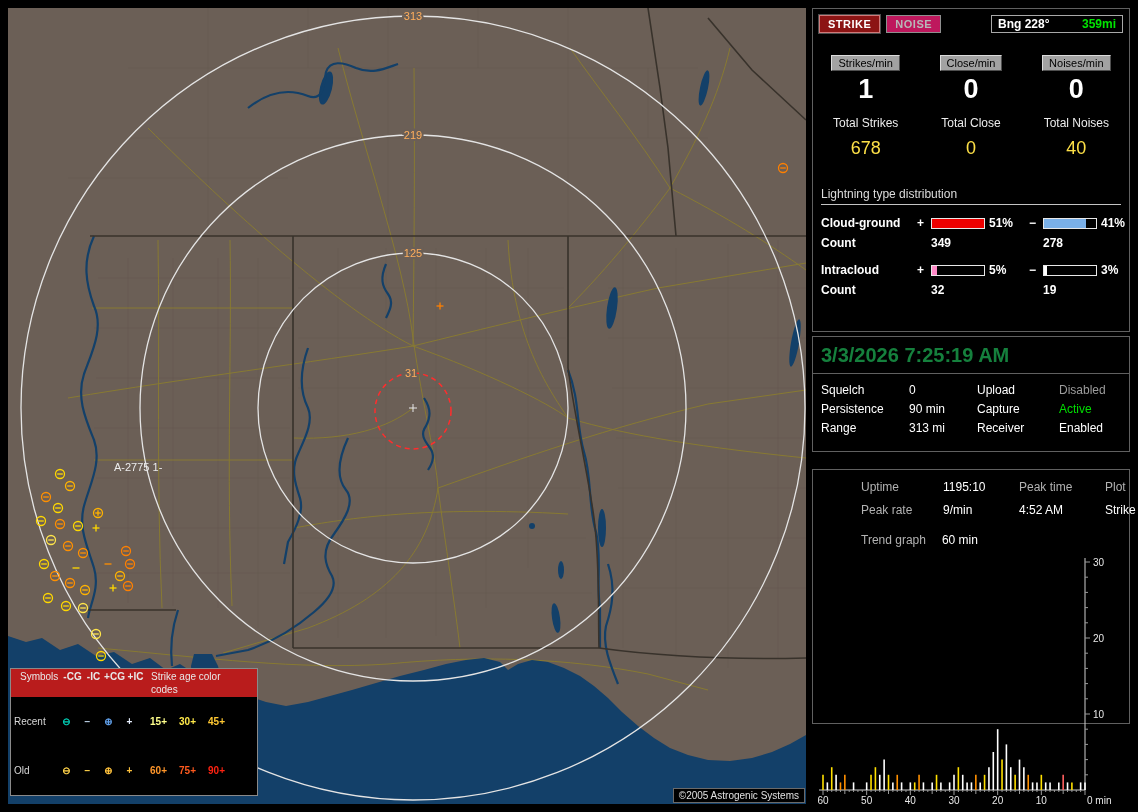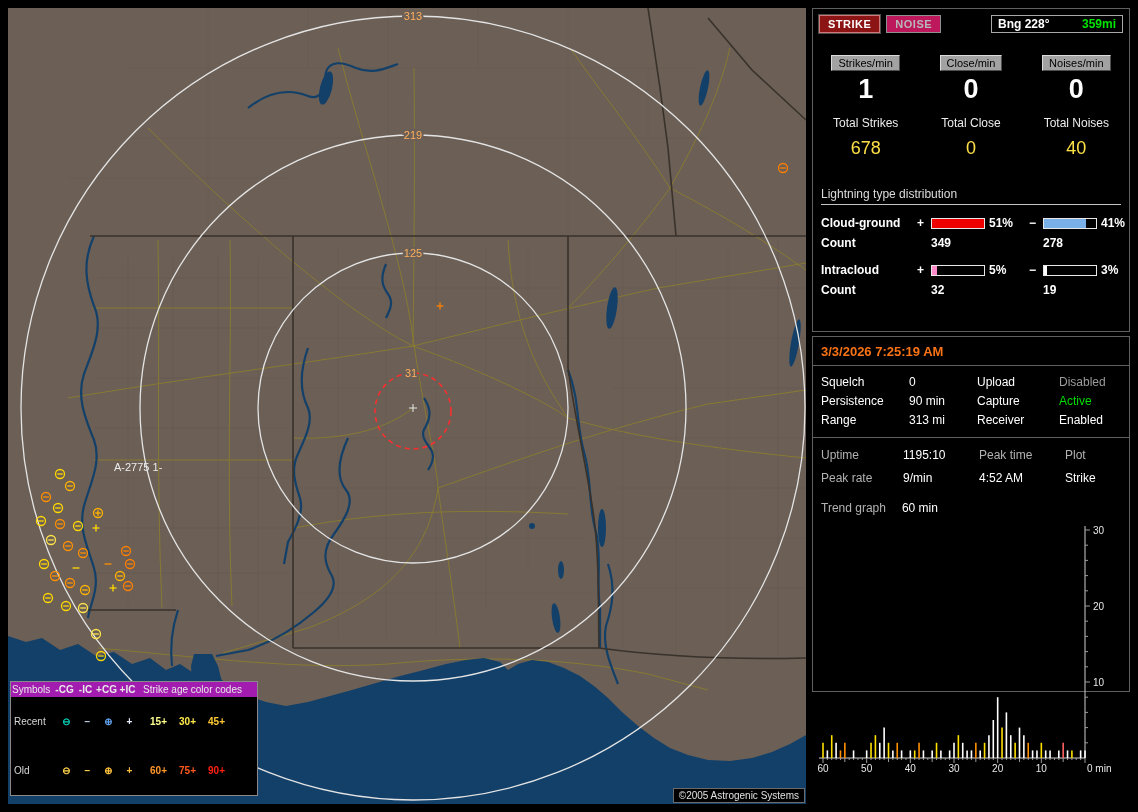--- a/index.html
+++ b/index.html
@@ -4,36 +4,36 @@
 <style>
   *{margin:0;padding:0;box-sizing:border-box}
   html,body{width:1138px;height:812px;background:#000;font-family:"Liberation Sans",sans-serif;overflow:hidden}
   body{position:relative;color:#fff}
 
   
   .map-wrap{position:absolute;left:8px;top:8px;width:798px;height:796px;background:#6b5f56;overflow:hidden}
   .map-wrap svg{display:block}
 
   .legend{position:absolute;left:2px;bottom:8px;width:248px;background:#000;border:1px solid #8a8a8a;font-size:10px;color:#d8d8d8;line-height:13px}
-  .lg-head{display:flex;background:#a21caf;padding:1px 1px;color:#e8e8e8}
+  .lg-head{display:flex;background:#b91c1c;padding:1px 9px;color:#e8e8e8}
   .lg-row{display:flex;padding:18px 3px;align-items:center}
   .lg-c0{width:42px}
   .lg-sym{width:21px;text-align:center;font-weight:bold}
   .lg-agehead{flex:1;padding-left:5px}
   .lg-age{width:29px;font-weight:bold;text-align:center}
   .lg-agespacer{width:4px}
 
   .copyright{position:absolute;right:1px;bottom:1px;background:#000;border:1px solid #6a6a6a;color:#e0e0e0;font-size:10px;padding:1px 5px}
 
   
   .panel{position:absolute;left:812px;top:8px;width:319px;height:797px;font-size:12px}
   .sec{position:absolute;left:0;width:318px;background:#000;border:1px solid #606060}
   .secA{top:0;height:324px}
   .secB{top:328px;height:116px}
-  .secC{top:429px;height:255px;}
+  .secC{top:461px;height:255px;padding-left:40px;}
 
   .topbar{display:flex;align-items:center;gap:6px;padding:6px 6px 4px 6px}
   .btn{height:18px;font-size:11px;font-weight:bold;font-family:"Liberation Sans",sans-serif;padding:0 8px;cursor:pointer;letter-spacing:.5px}
   .btn.strike{background:#8c1414;color:#fff;border:1px solid #cf7a7a;box-shadow:0 0 0 1px #4d4d4d}
   .btn.noise{background:#be185d;color:#b8b8b8;border:1px solid #8f8f8f}
   .bng{margin-left:auto;display:flex;justify-content:space-between;align-items:center;width:132px;border:1px solid #a8a8a8;padding:1px 6px;font-weight:bold;font-size:12px}
   .green{color:#00e400}
 
   .counters{display:flex;margin-top:18px}
   .counter{flex:1;text-align:center}
@@ -42,21 +42,21 @@
   .tlabel{font-size:12px;color:#ececec;margin-top:11px}
   .tval{font-size:18px;margin-top:8px;color:#fde047}
 
   .dist{margin-top:28px;padding:0 8px}
   .dist-title{color:#dcdcdc;padding-bottom:3px;border-bottom:1px solid #c4c4c4;margin-bottom:11px;font-size:12px}
   .dist-row{display:grid;grid-template-columns:96px 14px 58px 40px 14px 58px auto;align-items:center;font-weight:bold;margin-bottom:6px}
   .bar{width:54px;height:11px;border:1px solid #e8e8e8;background:#000;display:inline-block}
   .bar .fill{display:block;height:100%;width:0}
   .count-row{display:grid;grid-template-columns:110px 112px auto;font-weight:bold;margin-bottom:13px}
 
-  .dt{color:#f97316;font-weight:bold;font-size:13px;padding:7px 8px 6px 8px;border-bottom:1px solid #606060}
+  .dt{color:#15803d;font-weight:bold;font-size:20px;padding:7px 8px 6px 8px;border-bottom:1px solid #606060}
   .kv{display:grid;grid-template-columns:88px 68px 82px auto;row-gap:5px;padding:9px 8px;font-size:12px}
 
   .sess{display:grid;grid-template-columns:82px 76px 86px auto;row-gap:9px;padding:10px 8px 0 8px;font-size:12px}
   .glabel{color:#b2b2b2}
   .trendrow{display:flex;gap:16px;padding:0 8px;margin-top:16px}
   #trend-svg{position:absolute;left:4px;top:84px}
 
   text{font-family:"Liberation Sans",sans-serif}
 </style>
 </head>

